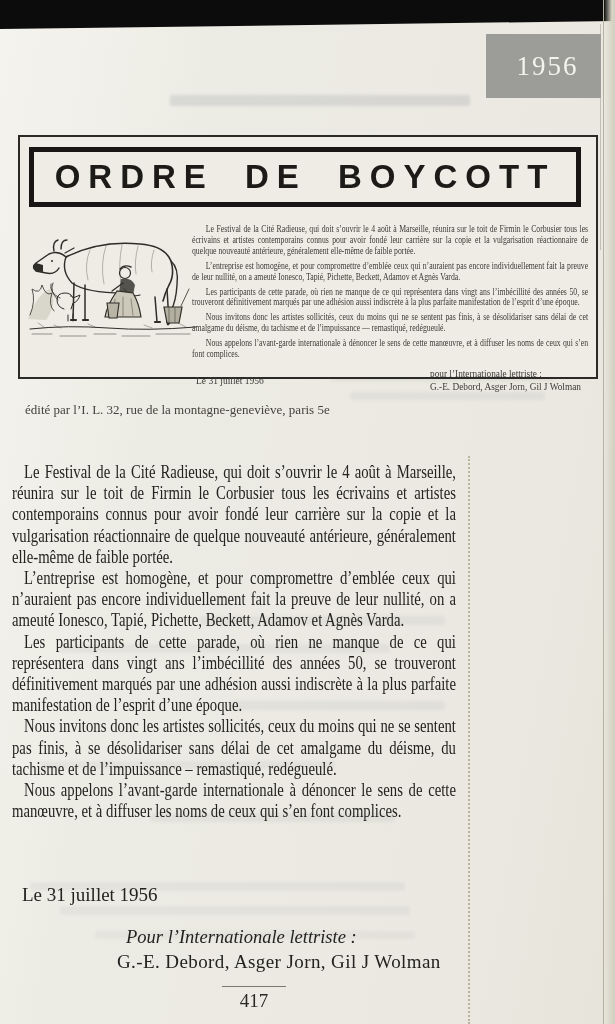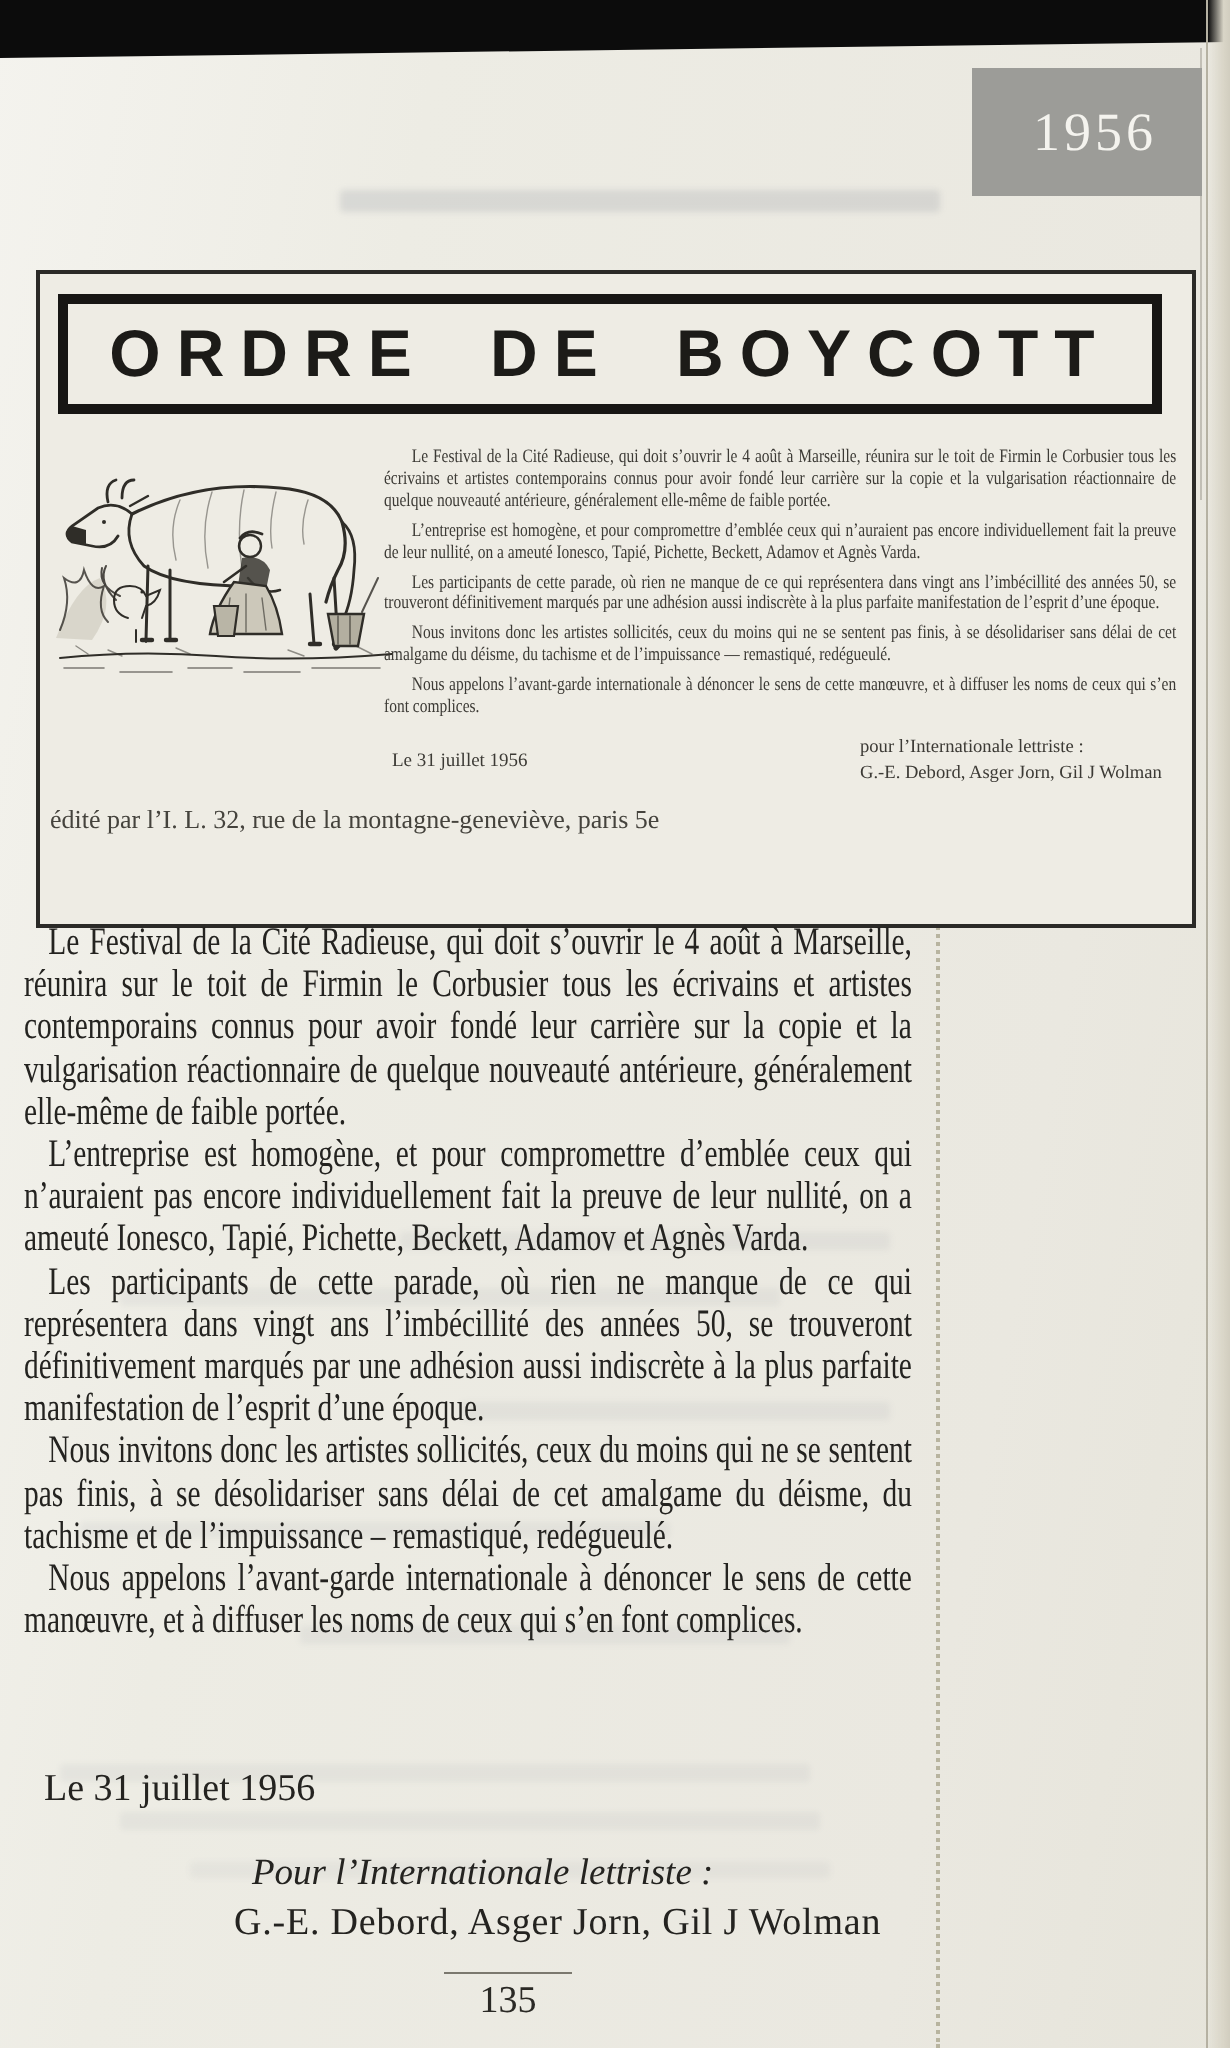--- a/index.html
+++ b/index.html
@@ -19,21 +19,21 @@
   .fold-dotted{position:absolute;left:468px;top:456px;height:568px;width:0;
     border-left:2px dotted #b3af99;opacity:.9;}
   .bleed{position:absolute;background:rgba(108,111,128,.16);filter:blur(1.6px);border-radius:2px;}
 
   
   .year-badge{position:absolute;left:486px;top:34px;width:115px;height:64px;background:#9c9c98;
     display:flex;align-items:center;justify-content:center;}
   .year-badge span{color:#f4f3ee;font-size:27px;letter-spacing:2px;padding-left:8px;}
 
   
-  .flyer{position:absolute;left:18px;top:135px;width:580px;height:329px;
+  .flyer{position:absolute;left:18px;top:135px;width:580px;height:244px;
     border:2px solid #2b2a27;background:#eeece4;box-sizing:border-box;}
   .flyer-title-box{position:absolute;left:9px;top:10px;width:552px;height:60px;
     border:5px solid #171614;box-sizing:border-box;display:flex;align-items:center;justify-content:center;}
   .flyer-title{font-family:"Liberation Sans","DejaVu Sans",sans-serif;font-weight:bold;
     font-size:33px;letter-spacing:8px;word-spacing:14px;color:#1c1b18;white-space:nowrap;}
   .cow-svg{position:absolute;left:8px;top:86px;width:172px;height:122px;}
   .flyer-text{position:absolute;left:172px;top:87px;width:486px;
     transform:scaleX(0.815);transform-origin:0 0;
     font-size:9.5px;line-height:10.9px;color:#3c3a35;text-align:justify;}
   .flyer-text p{margin:0 0 4px 0;text-indent:17px;}
@@ -158,15 +158,15 @@
     <p>L’entreprise est homogène, et pour compromettre d’emblée ceux qui n’auraient pas encore individuellement fait la preuve de leur nullité, on a ameuté Ionesco, Tapié, Pichette, Beckett, Adamov et Agnès Varda.</p>
     <p>Les participants de cette parade, où rien ne manque de ce qui représentera dans vingt ans l’imbécillité des années 50, se trouveront définitivement marqués par une adhésion aussi indiscrète à la plus parfaite manifestation de l’esprit d’une époque.</p>
     <p>Nous invitons donc les artistes sollicités, ceux du moins qui ne se sentent pas finis, à se désolidariser sans délai de cet amalgame du déisme, du tachisme et de l’impuissance – remastiqué, redégueulé.</p>
     <p>Nous appelons l’avant-garde internationale à dénoncer le sens de cette manœuvre, et à diffuser les noms de ceux qui s’en font complices.</p>
   </div>
 
   <div class="body-date">Le 31 juillet 1956</div>
   <div class="sig-intro">Pour l’Internationale lettriste :</div>
   <div class="sig-names">G.-E. Debord, Asger Jorn, Gil J Wolman</div>
 
-  <div class="pagenum">135</div>
+  <div class="pagenum">417</div>
 
 </div>
 
 </body></html>

